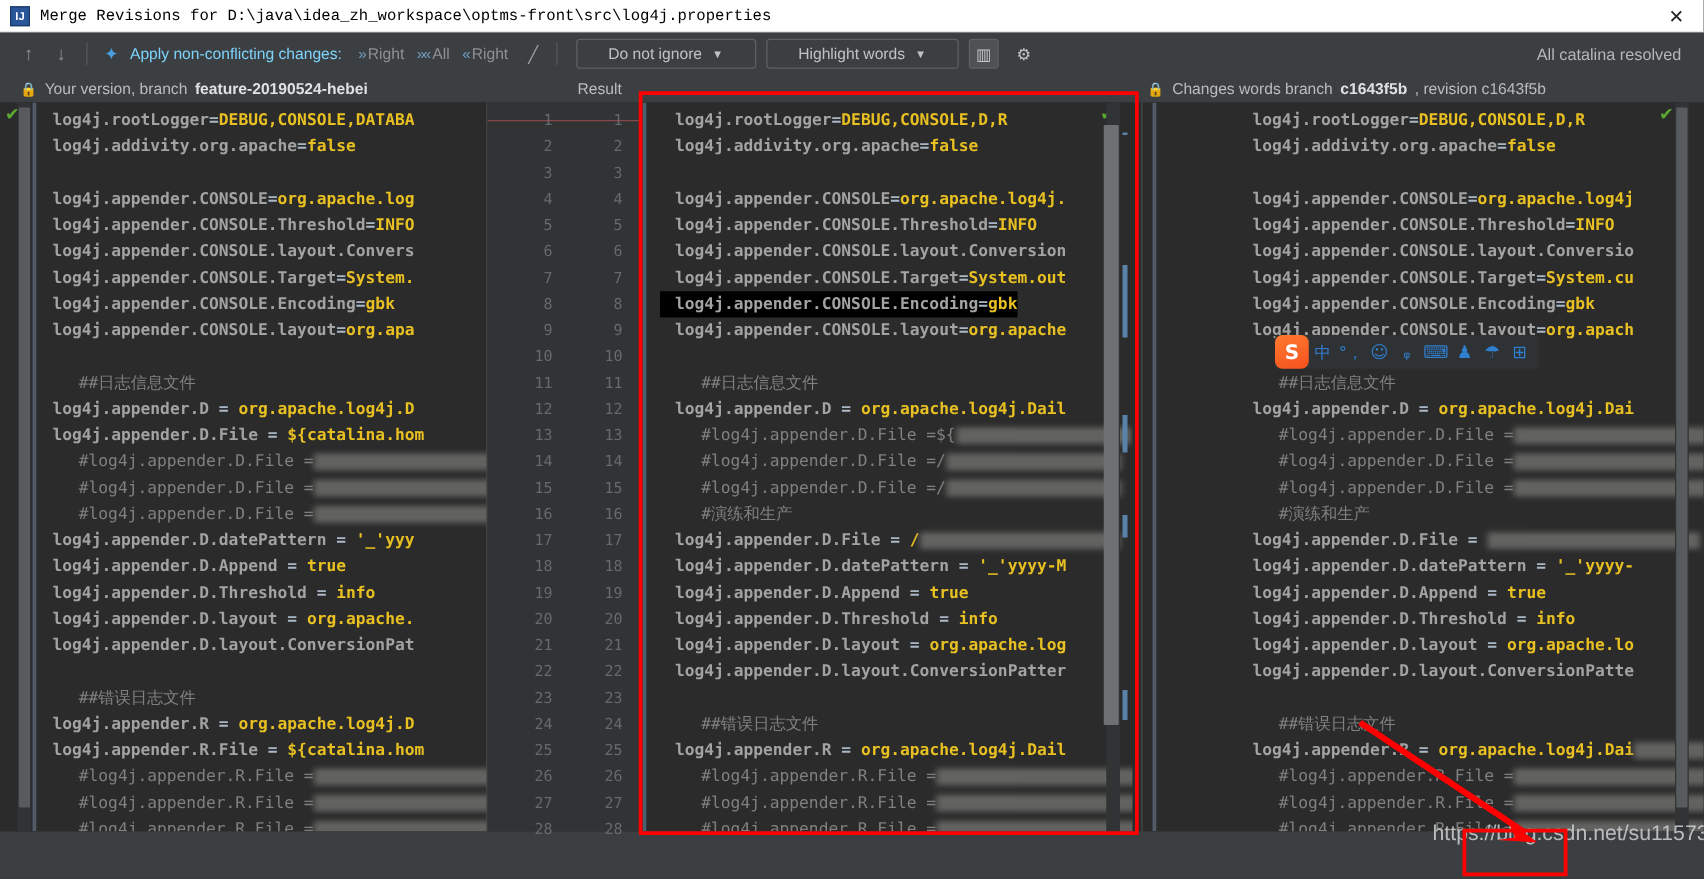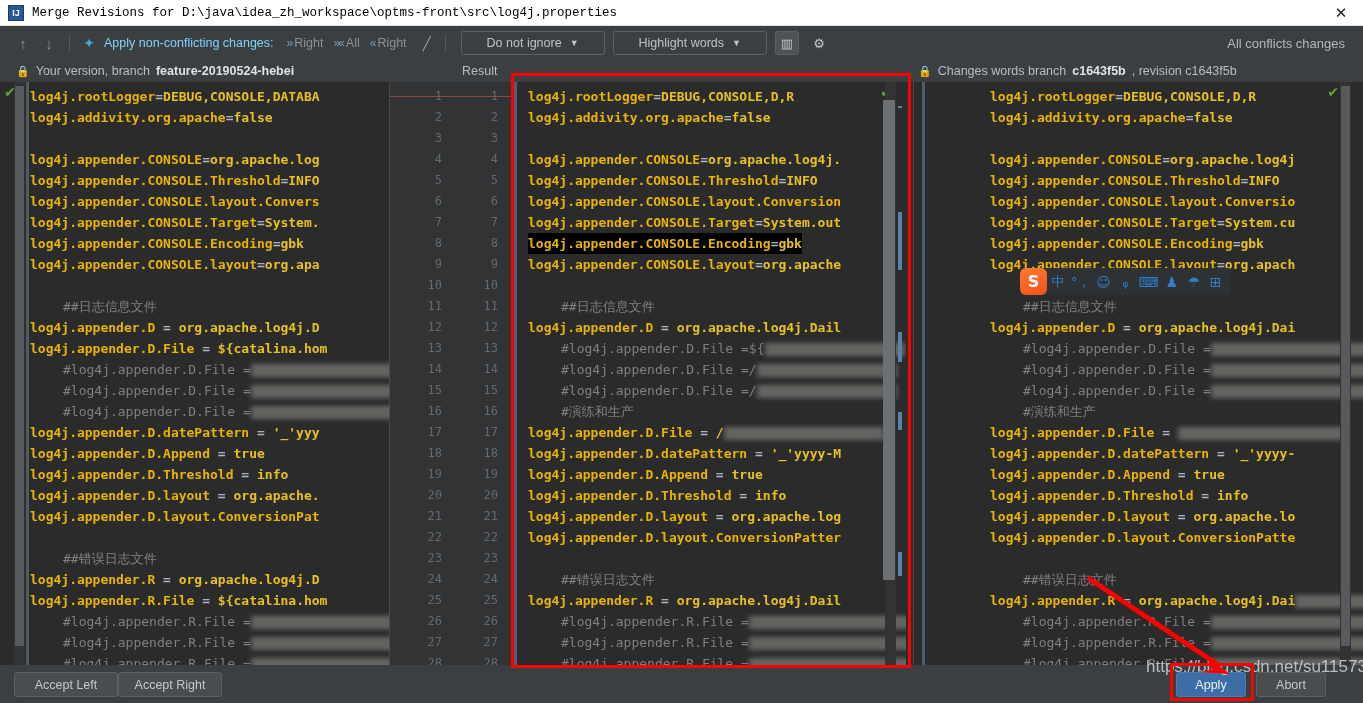--- a/index.html
+++ b/index.html
@@ -121,21 +121,21 @@
     position: absolute; top: 0; width: 1px; height: 583px; background: #4a4a4a;
   }
 
   .code {
     position: absolute; top: 4px; left: 18px;
     font-family: "DejaVu Sans Mono", monospace;
     font-size: 13px; line-height: 21px;
     white-space: pre;
   }
   .code .ln { height: 21px; white-space: pre; }
-  .k { color: #eab308; font-weight: bold; }
+  .k { color: #a3a3a3; font-weight: bold; padding-left: 12px; }
   .op { color: #a9b7c6; font-weight: bold; }
   .v { color: #e8c022; font-weight: bold; }
   .c { color: #808080; padding-left: 33px; }
   .blur {
     display: inline-block; vertical-align: middle;
     background: linear-gradient(180deg,#5a5a58 0%,#8c8c88 28%,#4a4a48 52%,#8f8f8a 76%,#56565a 100%);
     filter: blur(2.4px); opacity: .85; height: 13px; border-radius: 1px;
   }
   .cursorline {
     background: #000000;
@@ -256,21 +256,21 @@
     <div class="tb-combo">
       <span>Do not ignore</span>
       <span class="caret">▼</span>
     </div>
     <div class="tb-combo">
       <span>Highlight words</span>
       <span class="caret">▼</span>
     </div>
     <div class="tb-icon-btn pressed">▥</div>
     <div class="tb-icon-btn">⚙</div>
-    <div class="tb-status">All conflicts changes</div>
+    <div class="tb-status">All catalina resolved</div>
   </div>
 
   <div class="headers">
     <div class="hdr hdr-left">
       <span class="lock">🔒</span>
       <span>Your version, branch </span>
       <b>feature-20190524-hebei</b>
     </div>
     <div class="hdr hdr-mid">Result</div>
     <div class="hdr hdr-right">
@@ -387,26 +387,20 @@
       <div class="ime-i glyph">☺</div>
       <div class="ime-i glyph">ᵩ</div>
       <div class="ime-i glyph">⌨</div>
       <div class="ime-i glyph">♟</div>
       <div class="ime-i glyph">☂</div>
       <div class="ime-i glyph">⊞</div>
     </div>
 
   </div>
 
-  <div class="bottombar">
-    <div class="btn btn-accept-left">Accept Left</div>
-    <div class="btn btn-accept-right">Accept Right</div>
-    <div class="btn btn-apply">Apply</div>
-    <div class="btn btn-abort">Abort</div>
-  </div>
   <div class="watermark">https://blog.csdn.net/su11573</div>
 
   <div class="anno-rect anno-rect-center"></div>
   <div class="anno-rect anno-rect-apply"></div>
   <svg class="anno-arrow" viewBox="0 0 180 110">
     <line x1="8" y1="8" x2="140" y2="96" stroke="#ff0000" stroke-width="5"></line>
     <polygon points="150,104 126,86 132,100 118,102" fill="#ff0000"></polygon>
   </svg>
 
 </div>

